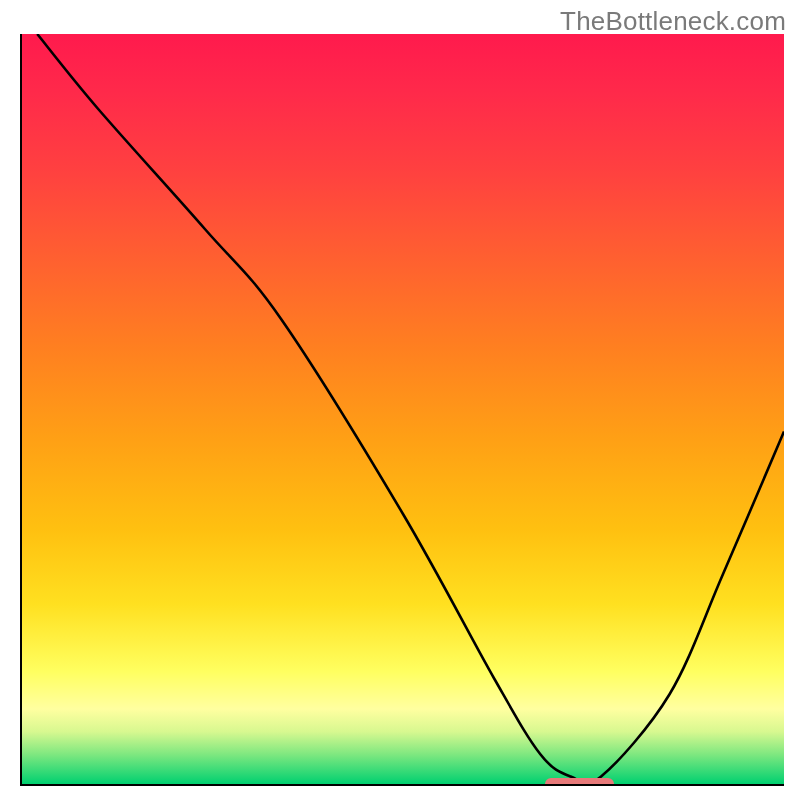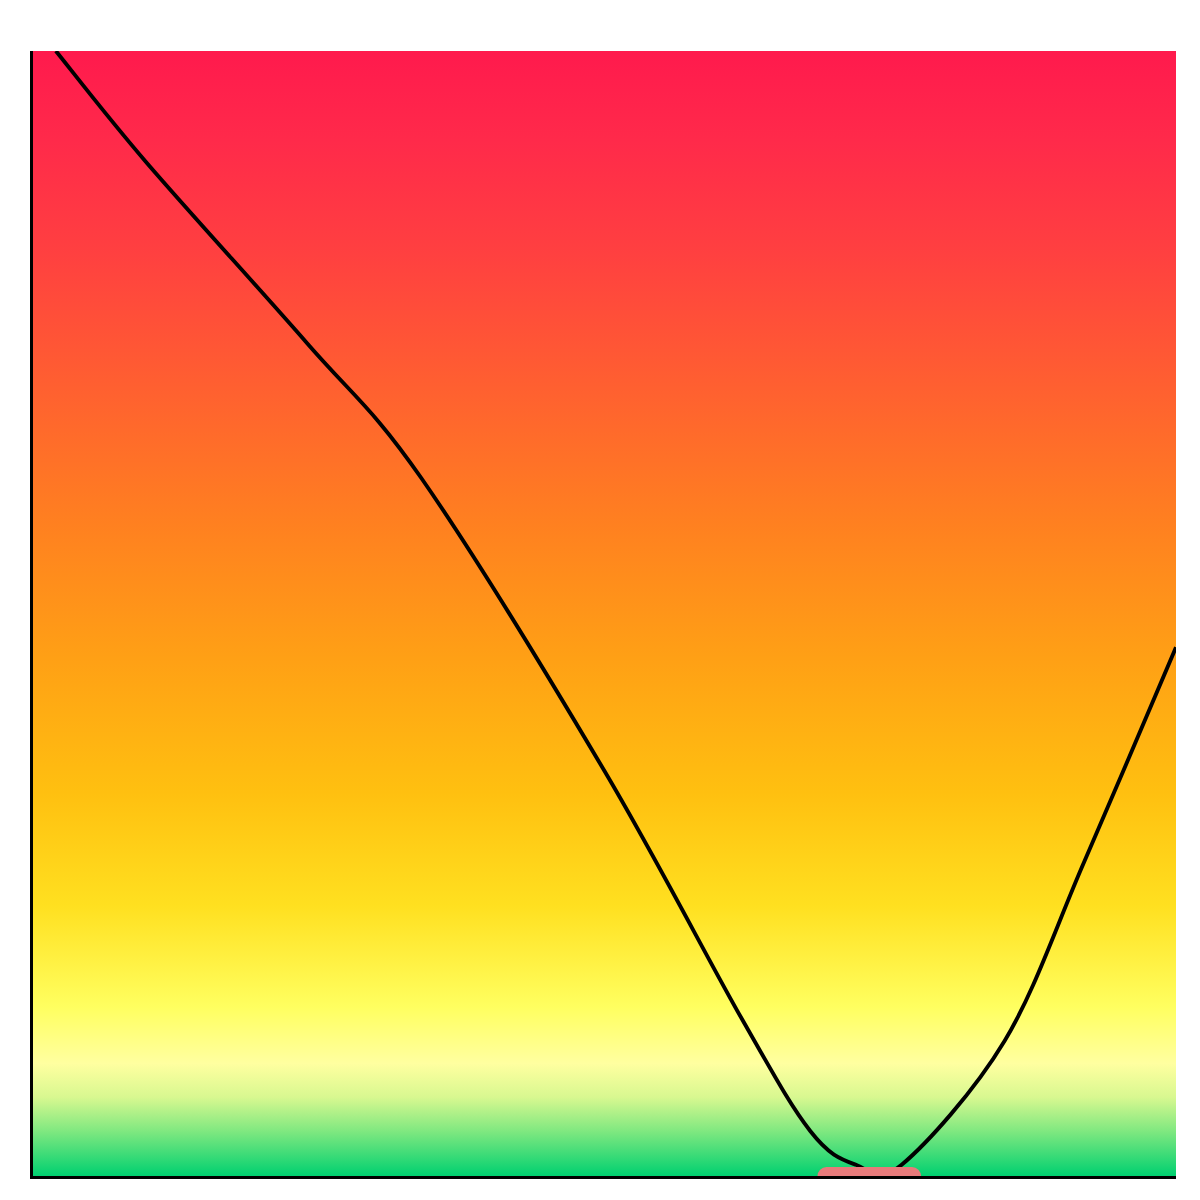--- a/index.html
+++ b/index.html
@@ -58,20 +58,21 @@
     font-size: 26px;
     font-weight: 500;
     color: #7a7a7a;
     letter-spacing: 0.2px;
   }
 </style>
 </head>
 <body>
 
 <div class="chart-container">
+  <div class="watermark">TheBottleneck.com</div>
   <div class="plot-area">
     <div class="gradient-bg"></div>
     <svg class="curve" viewBox="0 0 764 752" preserveAspectRatio="none">
       <path id="curve-path" fill="none" stroke="#000000" stroke-width="2.6" d="M 15.280000000000001,0 C 25.46666666666667,12.533333333333323 48.38666666666667,42.613333333333266 76.4,75.19999999999993 C 104.41333333333334,107.7866666666666 152.79999999999998,160.42666666666665 183.35999999999999,195.51999999999998 C 213.92,230.61333333333332 226.6533333333333,238.13333333333333 259.76,285.76 C 292.8666666666667,333.38666666666666 346.3466666666667,421.12 382,481.28000000000003 C 417.6533333333333,541.44 450.76,606.6133333333333 473.68,646.72 C 496.6,686.8266666666667 506.78666666666663,705.6266666666667 519.52,721.92 C 532.2533333333333,738.2133333333333 539.8933333333332,740.72 550.0799999999999,744.48 C 560.2666666666667,748.24 564.0866666666666,758.2666666666667 580.64,744.48 C 597.1933333333334,730.6933333333334 629.0266666666666,695.6 649.4,661.76 C 669.7733333333333,627.92 683.78,585.3066666666666 702.88,541.4399999999999 C 721.98,497.57333333333327 753.8133333333333,422.37333333333333 764,398.56"></path>
     </svg>
     <div id="marker" class="marker" style="left: 523.16px; width: 69.12px; bottom: -6px;"></div>
   </div>
 </div>
 
 </body></html>

